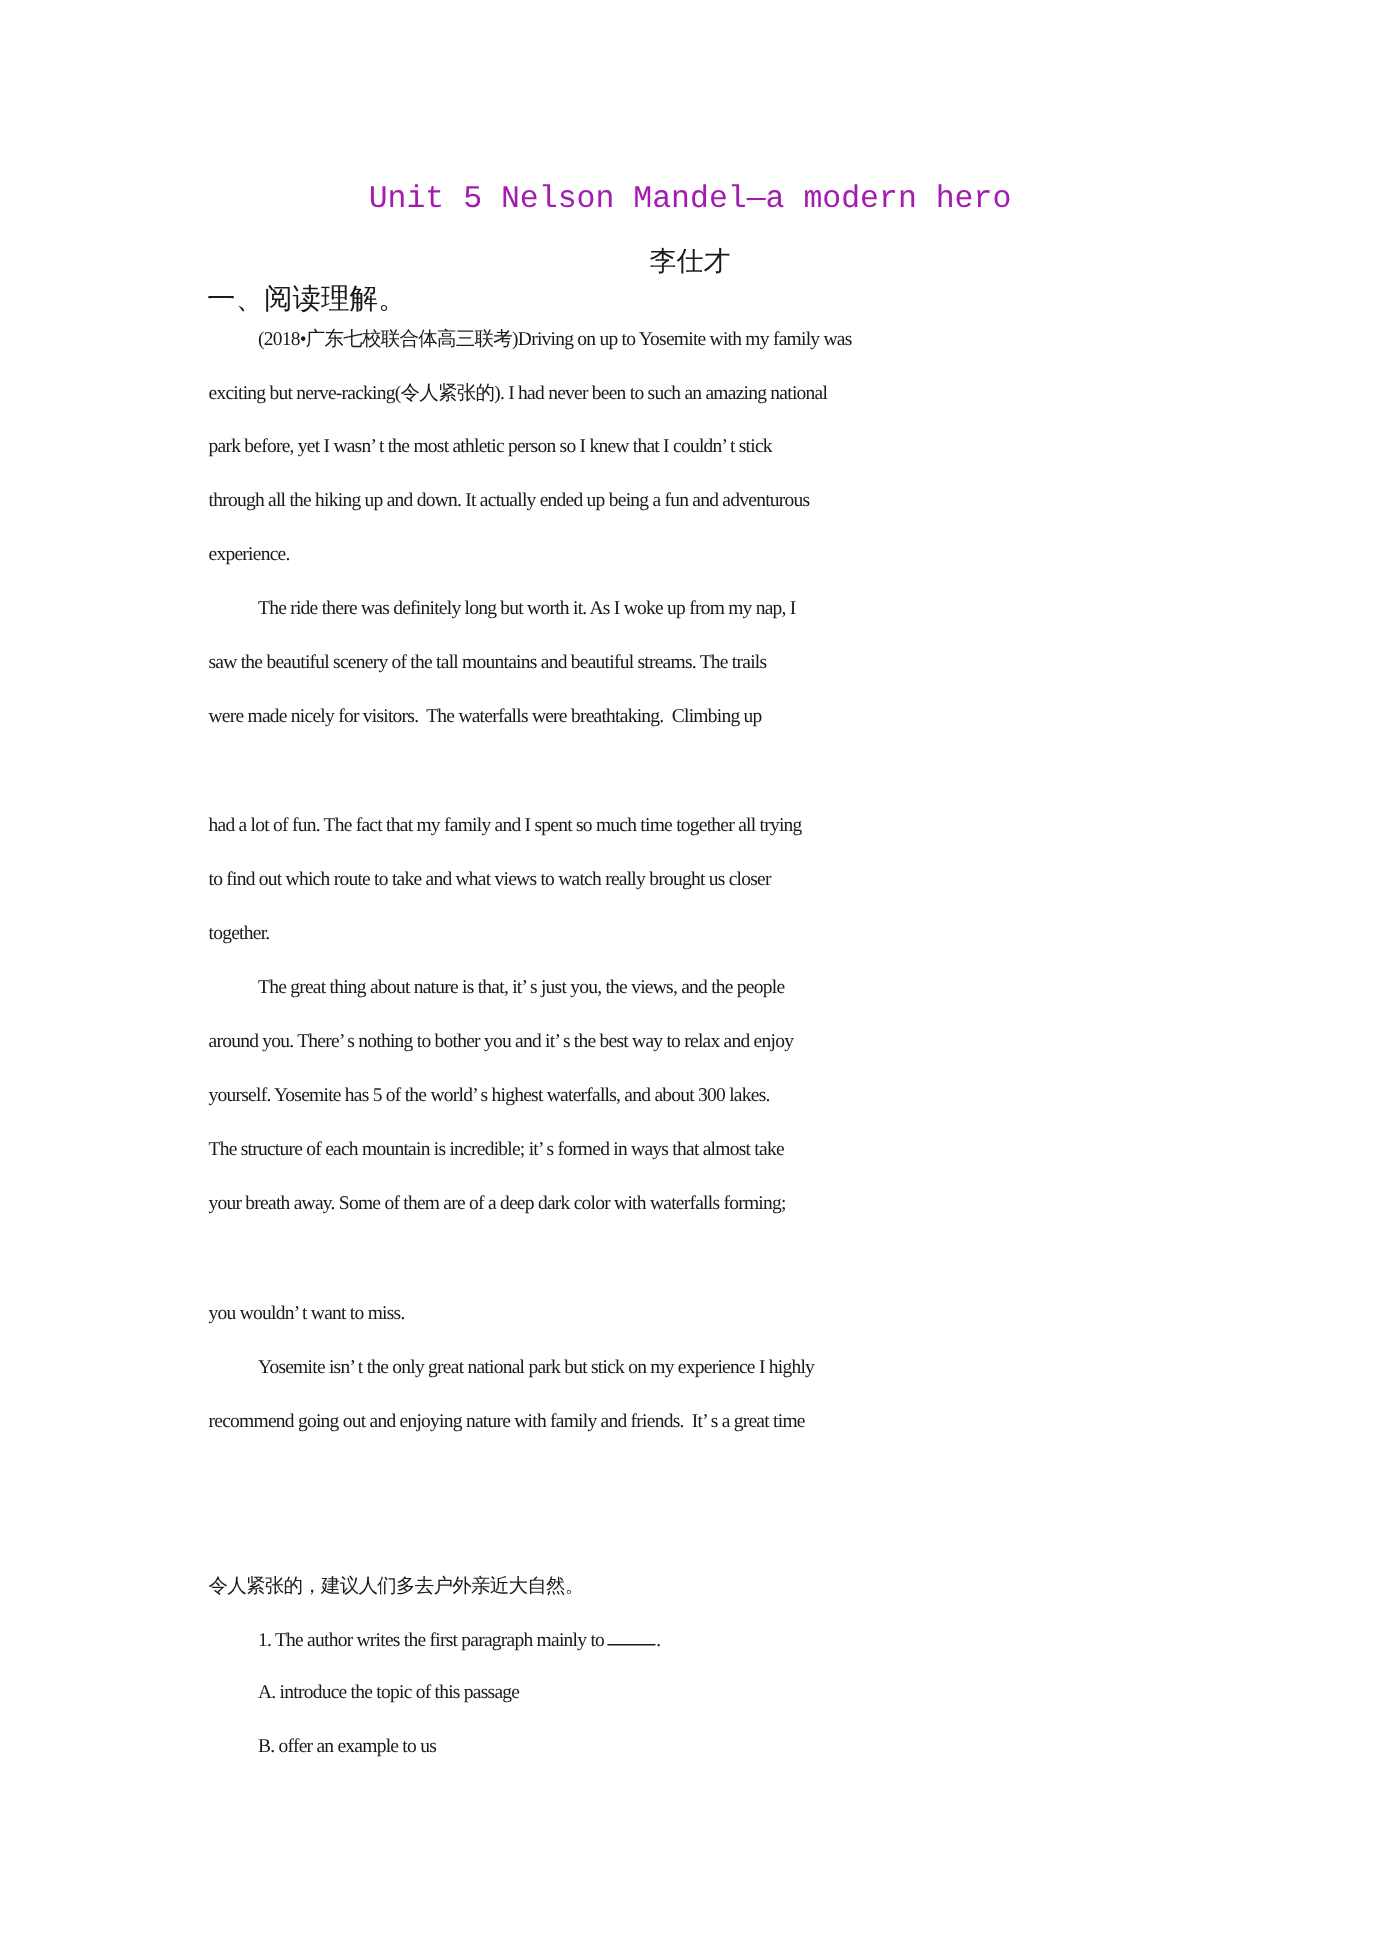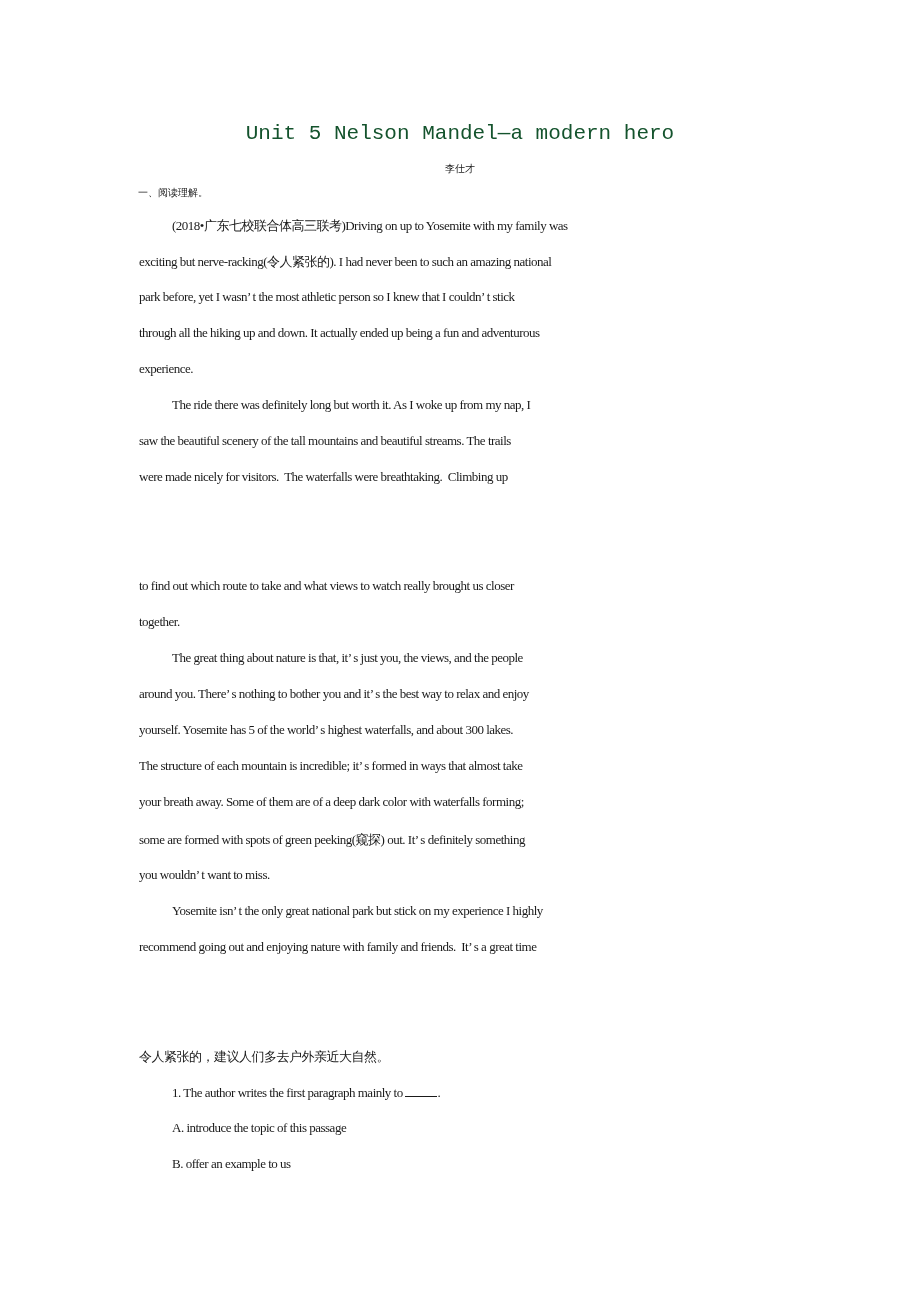--- a/index.html
+++ b/index.html
@@ -1,24 +1,24 @@
 <!DOCTYPE html>
 <html><head>
 <meta charset="utf-8">
 <style>
   html, body { margin: 0; padding: 0; background: #ffffff; }
   body { width: 920px; height: 1302px; position: relative; overflow: hidden;
          font-family: "DejaVu Serif", "Liberation Serif", serif; color: #1a1a1a; }
   .page { position: absolute; left: 0; top: 0; width: 920px; height: 1302px; }
   .title { position: absolute; left: 0; width: 920px; top: 122px; text-align: center;
            font-family: "Liberation Mono", "DejaVu Sans Mono", monospace;
-           font-size: 21px; color: #14532d; letter-spacing: 0px; }
+           font-size: 21px; color: #a21caf; letter-spacing: 0px; }
   .author { position: absolute; left: 0; width: 920px; top: 162px; text-align: center;
-            font-size: 10px; }
-  .section { position: absolute; left: 138px; top: 186px; font-size: 10px; }
+            font-size: 18px; }
+  .section { position: absolute; left: 138px; top: 186px; font-size: 19px; }
   .line { position: absolute; left: 139px; font-family: Liberation Serif, serif;
           font-size: 13px; white-space: pre; letter-spacing: -0.5px; }
   .indent { left: 172px; }
   .blank { display: inline-block; width: 32px; border-bottom: 1px solid #1a1a1a; height: 12px; vertical-align: baseline; }
 </style>
 </head>
 <body>
 
 <div class="page">
   <div class="title">Unit 5 Nelson Mandel—a modern hero</div>
@@ -27,29 +27,29 @@
 
   <div class="line indent" style="top:217px">(2018•广东七校联合体高三联考)Driving on up to Yosemite with my family was</div>
   <div class="line" style="top:253px">exciting but nerve-racking(令人紧张的). I had never been to such an amazing national</div>
   <div class="line" style="top:289px">park before, yet I wasn’ t the most athletic person so I knew that I couldn’ t stick</div>
   <div class="line" style="top:325px">through all the hiking up and down. It actually ended up being a fun and adventurous</div>
   <div class="line" style="top:361px">experience.</div>
 
   <div class="line indent" style="top:397px">The ride there was definitely long but worth it. As I woke up from my nap, I</div>
   <div class="line" style="top:433px">saw the beautiful scenery of the tall mountains and beautiful streams. The trails</div>
   <div class="line" style="top:469px">were made nicely for visitors.  The waterfalls were breathtaking.  Climbing up</div>
+  <div class="line" style="top:542px">had a lot of fun. The fact that my family and I spent so much time together all trying</div>
   <div class="line" style="top:578px">to find out which route to take and what views to watch really brought us closer</div>
   <div class="line" style="top:614px">together.</div>
 
   <div class="line indent" style="top:650px">The great thing about nature is that, it’ s just you, the views, and the people</div>
   <div class="line" style="top:686px">around you. There’ s nothing to bother you and it’ s the best way to relax and enjoy</div>
   <div class="line" style="top:722px">yourself. Yosemite has 5 of the world’ s highest waterfalls, and about 300 lakes.</div>
   <div class="line" style="top:758px">The structure of each mountain is incredible; it’ s formed in ways that almost take</div>
   <div class="line" style="top:794px">your breath away. Some of them are of a deep dark color with waterfalls forming;</div>
-  <div class="line" style="top:831px">some are formed with spots of green peeking(窥探) out. It’ s definitely something</div>
   <div class="line" style="top:867px">you wouldn’ t want to miss.</div>
 
   <div class="line indent" style="top:903px">Yosemite isn’ t the only great national park but stick on my experience I highly</div>
   <div class="line" style="top:939px">recommend going out and enjoying nature with family and friends.  It’ s a great time</div>
 
   <div class="line" style="top:1048px">令人紧张的，建议人们多去户外亲近大自然。</div>
 
   <div class="line indent" style="top:1084px"><span>1. The author writes the first paragraph mainly to </span><span class="blank"></span><span>.</span></div>
   <div class="line indent" style="top:1120px">A. introduce the topic of this passage</div>
   <div class="line indent" style="top:1156px">B. offer an example to us</div>

